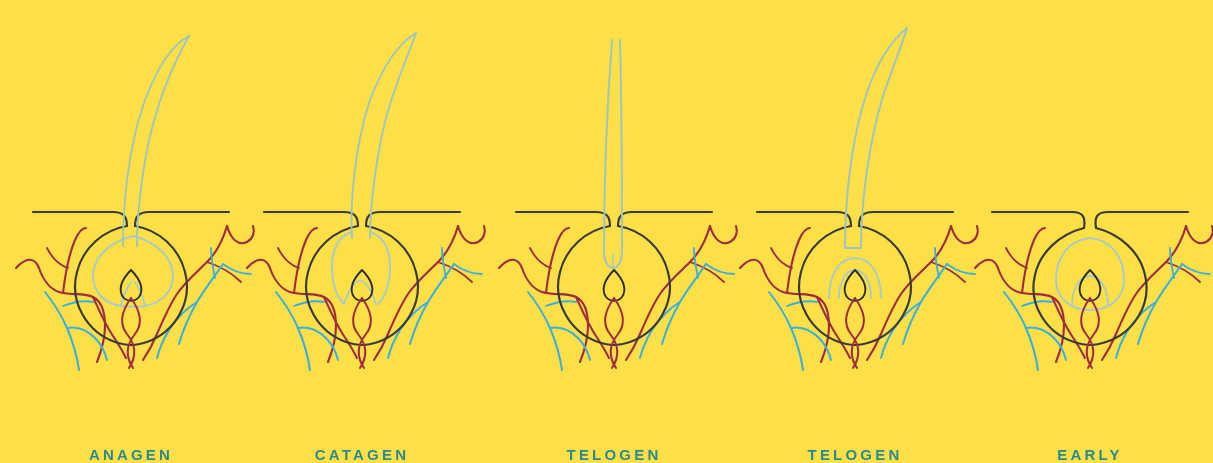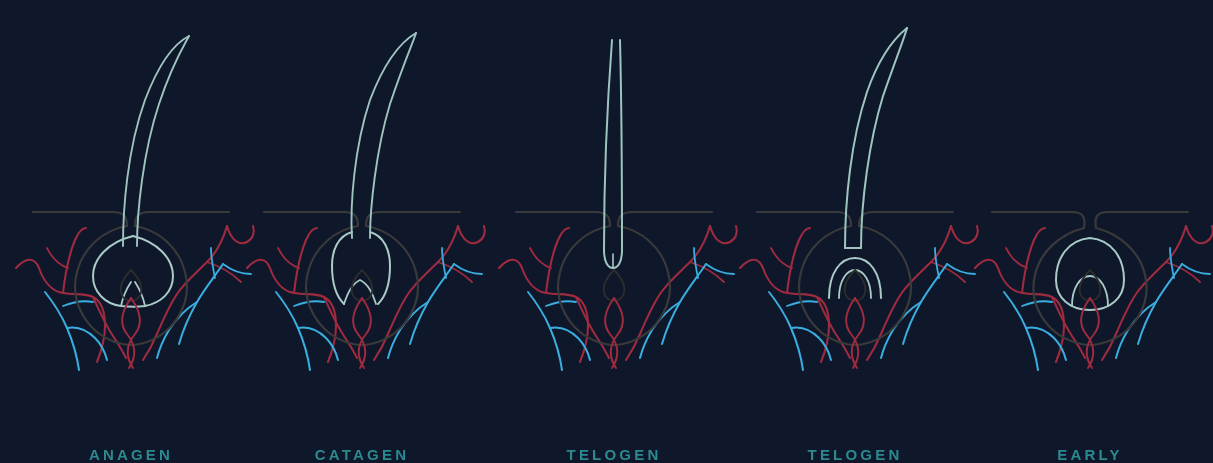--- a/index.html
+++ b/index.html
@@ -11,21 +11,21 @@
   body {
     width: 1213px;
     height: 463px;
     font-family: "Liberation Sans", sans-serif;
     overflow: hidden;
   }
   #diagram-root {
     position: relative;
     width: 1213px;
     height: 463px;
-    background: #0f172a;
+    background: #fde047;
   }
   .stage-svg {
     position: absolute;
     top: 0;
     left: 0;
     width: 1213px;
     height: 463px;
   }
   .stage-label {
     position: absolute;

